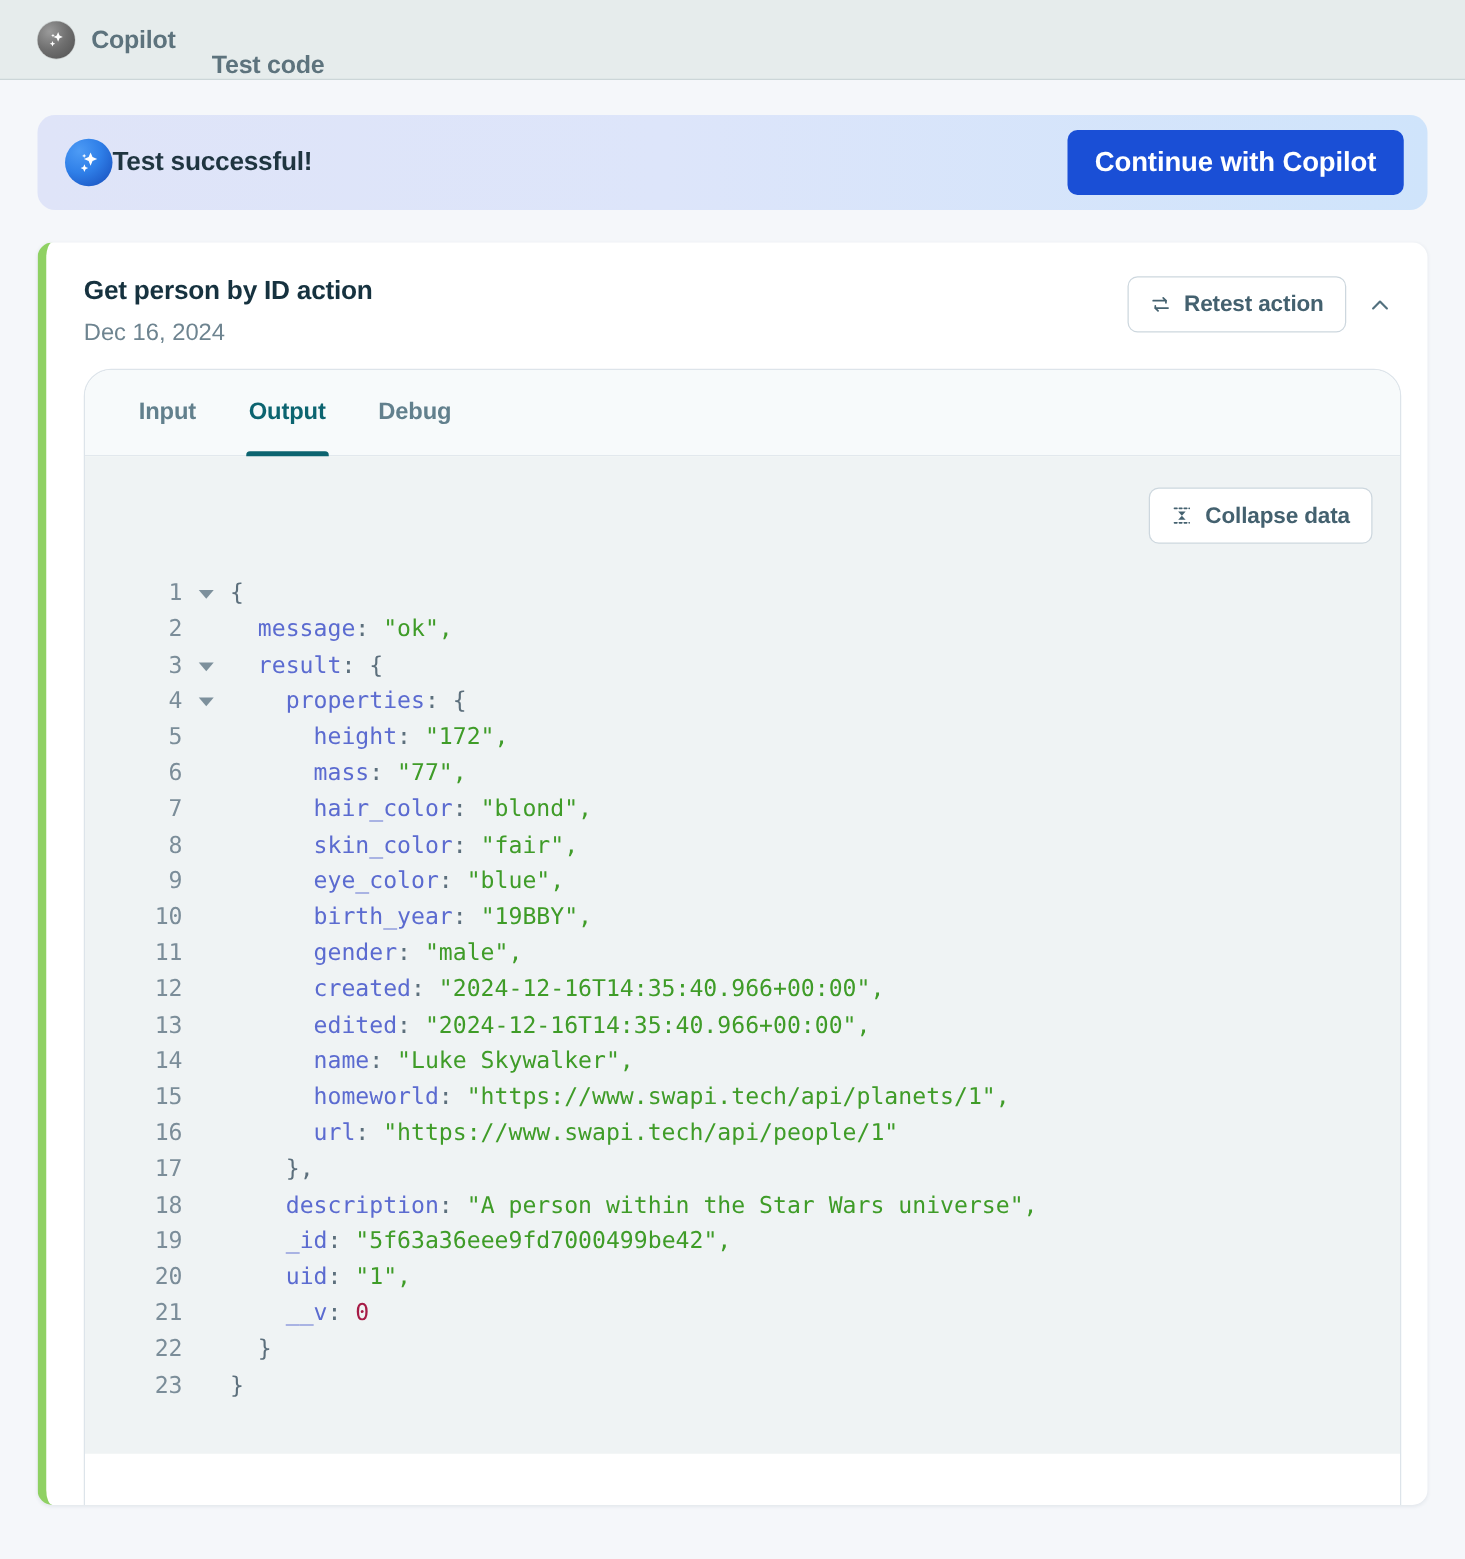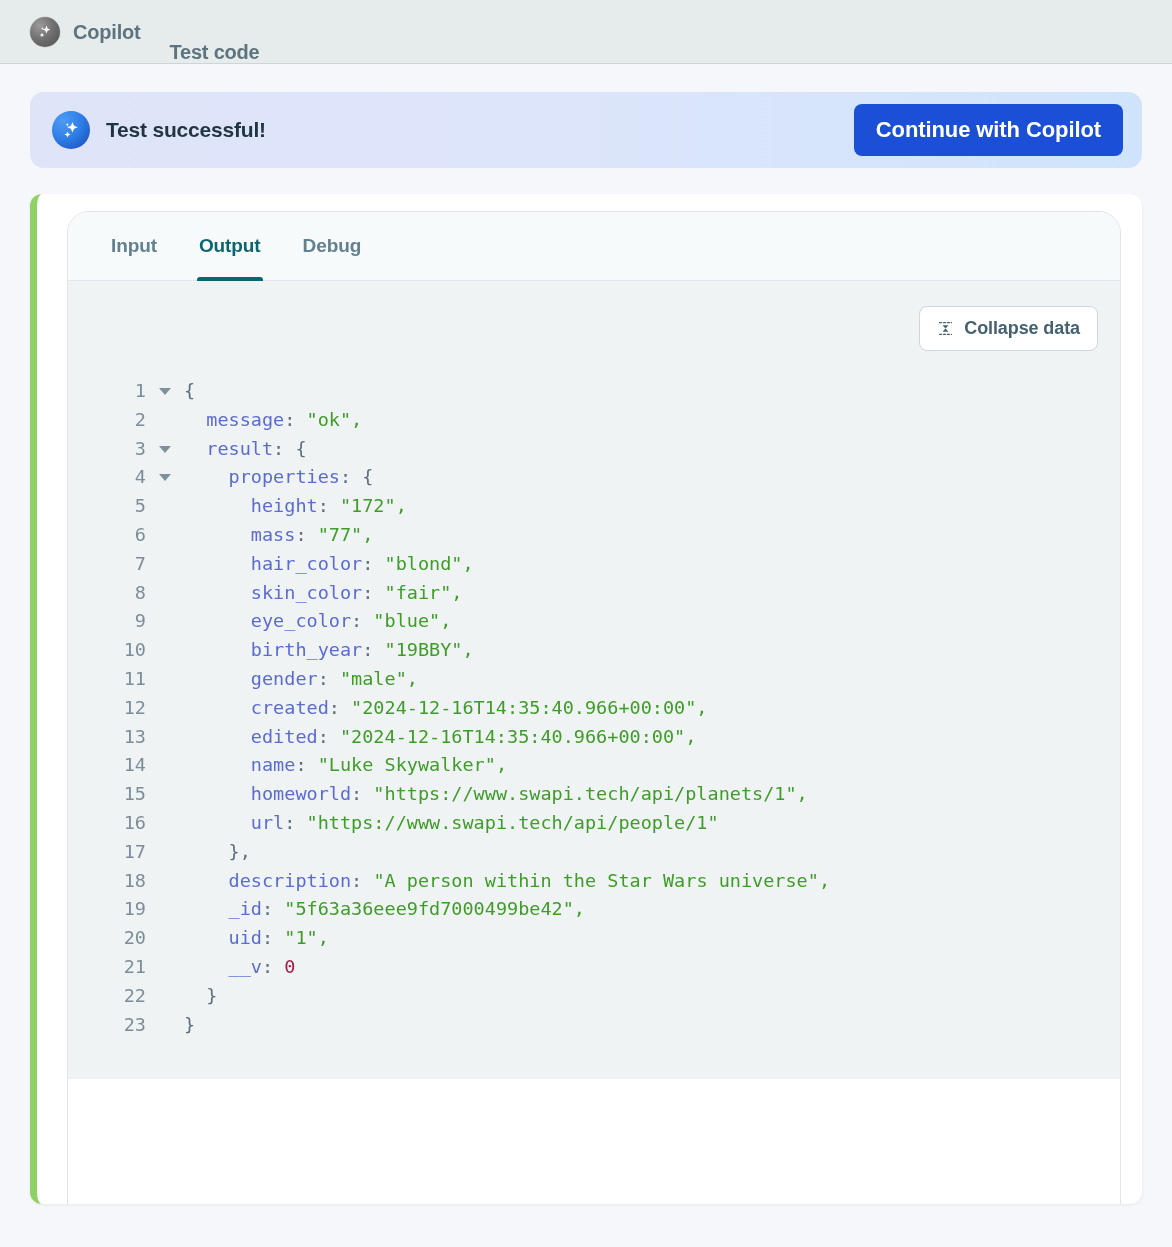--- a/index.html
+++ b/index.html
@@ -80,21 +80,21 @@
   
   .banner {
     height: 76px;
     border-radius: 14px;
     background: linear-gradient(90deg, #dfe4f8 0%, #dde5fa 45%, #cfe4fb 100%);
     display: flex;
     align-items: center;
     padding: 0 19px 0 22px;
     justify-content: space-between;
   }
-  .banner-left { display: flex; align-items: center; gap: 16px; }
+  .banner-left { display: flex; align-items: center; }
   .banner-orb {
     width: 38px; height: 38px;
     border-radius: 50%;
     background: radial-gradient(circle at 30% 26%, #4d9bf5 0%, #2f7fe8 45%, #1549b8 100%);
     display: flex; align-items: center; justify-content: center;
     flex: none;
   }
   .banner-text {
     font-size: 21px;
     font-weight: 700;
@@ -285,20 +285,46 @@
           <path d="M8 4.4l.55 1.3 1.3.55-1.3.55L8 8.1l-.55-1.3-1.3-.55 1.3-.55z" fill="#ffffff"></path>
         </svg>
       </span>
       <span class="banner-text">Test successful!</span>
     </div>
     <button class="btn-primary">Continue with Copilot</button>
   </div>
 
   <div class="card">
 
+    <div class="card-head">
+      <div>
+        <div class="card-title">Get person by ID action</div>
+        <div class="card-date">Dec 16, 2024</div>
+      </div>
+
+      <div class="card-head-actions">
+        <button class="btn-outline">
+          <span>
+            <svg width="17" height="17" viewBox="0 0 20 20" fill="none" aria-hidden="true">
+              <path d="M3 6.5h12l-2.6-2.6M17 13.5H5l2.6 2.6" stroke="#44616f" stroke-width="1.6" stroke-linecap="round" stroke-linejoin="round"></path>
+              <path d="M15 6.5v2M5 13.5v-2" stroke="#44616f" stroke-width="1.6" stroke-linecap="round"></path>
+            </svg>
+          </span>
+          <span>Retest action</span>
+        </button>
+
+        <button class="chev-btn">
+          <span>
+            <svg width="22" height="22" viewBox="0 0 24 24" fill="none" aria-hidden="true">
+              <path d="M6 15l6-6 6 6" stroke="#52707e" stroke-width="1.9" stroke-linecap="round" stroke-linejoin="round"></path>
+            </svg>
+          </span>
+        </button>
+      </div>
+    </div>
 
     <div class="panel">
 
       <div class="panel-tabs">
         <div class="ptab">Input</div>
         <div class="ptab active">Output</div>
         <div class="ptab">Debug</div>
       </div>
 
       <div class="panel-body">

